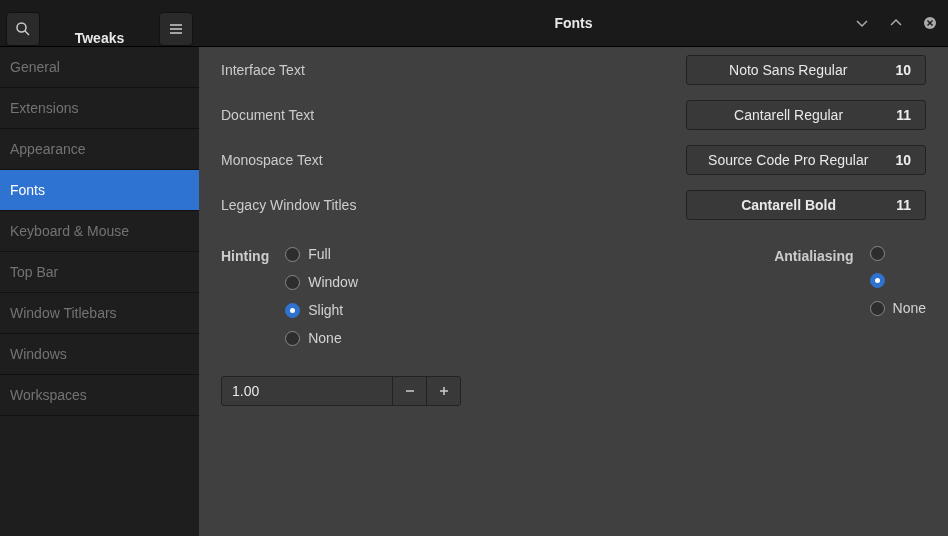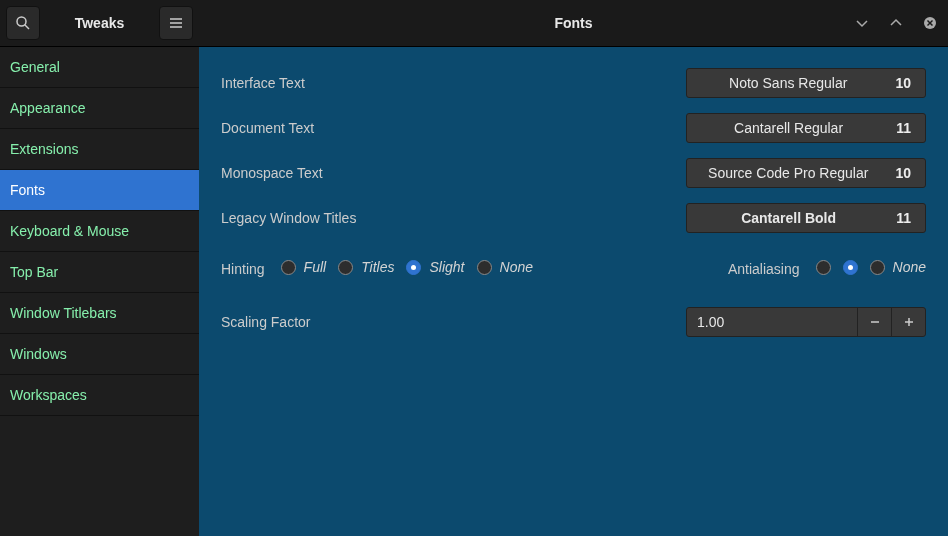--- a/index.html
+++ b/index.html
@@ -17,21 +17,21 @@
     .titlebar {
       height: 47px;
       background: #1a1a1a;
       display: flex;
       align-items: center;
       border-bottom: 1px solid #000;
     }
     .titlebar-left {
       width: 199px;
       display: flex;
-      align-items: center;
+      align-items: flex-end;
       padding: 0 6px;
       height: 100%;
     }
     .titlebar-right {
       flex: 1;
       display: flex;
       align-items: center;
       justify-content: space-between;
       padding: 0 10px;
       height: 100%;
@@ -86,30 +86,30 @@
     }
     .sidebar {
       width: 199px;
       background: #1e1e1e;
       overflow-y: auto;
     }
     .sidebar-item {
       padding: 12px 10px;
       cursor: pointer;
       border-bottom: 1px solid #111;
-      color: #86efac;
+      color: #737373;
     }
     .sidebar-item.active {
       background: #2f73d0;
       color: #fff;
     }
     .main {
       flex: 1;
-      background: #0c4a6e;
-      padding: 21px 22px;
+      background: #404040;
+      padding: 8px 22px;
       overflow-y: auto;
     }
     .row {
       display: flex;
       align-items: center;
       margin-bottom: 15px;
     }
     .row-label {
       flex: 1;
       color: #ccc;
@@ -144,25 +144,26 @@
       margin-bottom: 30px;
     }
     .radio-col {
       display: flex;
       align-items: flex-start;
     }
     .radio-col .col-label {
       color: #ccc;
       margin-right: 16px;
       padding-top: 2px;
+      font-weight: bold;
     }
     .radio-group {
       display: flex;
+      flex-direction: column;
       gap: 12px;
-      font-style: italic;
     }
     .radio-opt {
       display: flex;
       align-items: center;
       gap: 8px;
       cursor: pointer;
     }
     .radio {
       width: 15px;
       height: 15px;
@@ -256,22 +257,22 @@
             <line x1="9.5" y1="4.5" x2="4.5" y2="9.5" stroke="#1a1a1a" stroke-width="1.5"></line>
           </svg>
       </div>
     </div>
   </div>
 </div>
 
 <div class="body-area">
   <div class="sidebar" id="sidebar">
       <div class="sidebar-item">General</div>
+      <div class="sidebar-item">Extensions</div>
       <div class="sidebar-item">Appearance</div>
-      <div class="sidebar-item">Extensions</div>
       <div class="sidebar-item active">Fonts</div>
       <div class="sidebar-item">Keyboard &amp; Mouse</div>
       <div class="sidebar-item">Top Bar</div>
       <div class="sidebar-item">Window Titlebars</div>
       <div class="sidebar-item">Windows</div>
       <div class="sidebar-item">Workspaces</div>
     </div>
   <div class="main">
     <div id="font-rows">
         <div class="row">
@@ -306,21 +307,21 @@
     <div class="radio-section">
       <div class="radio-col left-col">
         <div class="col-label">Hinting</div>
         <div class="radio-group" id="hinting-group">
             <div class="radio-opt">
               <div class="radio"></div>
               <span>Full</span>
             </div>
             <div class="radio-opt">
               <div class="radio"></div>
-              <span>Titles</span>
+              <span>Window</span>
             </div>
             <div class="radio-opt">
               <div class="radio checked"></div>
               <span>Slight</span>
             </div>
             <div class="radio-opt">
               <div class="radio"></div>
               <span>None</span>
             </div>
           </div>
@@ -335,21 +336,20 @@
               <div class="radio checked"></div>
             </div>
             <div class="radio-opt">
               <div class="radio"></div>
               <span>None</span>
             </div>
           </div>
       </div>
     </div>
     <div class="row">
-      <div class="row-label">Scaling Factor</div>
       <div class="spinner">
         <div class="spinner-val">1.00</div>
         <div class="spinner-btn">
           <svg viewBox="0 0 12 12">
               <line x1="2" y1="6" x2="10" y2="6" stroke="currentColor" stroke-width="1.5"></line>
             </svg>
         </div>
         <div class="spinner-btn">
           <svg viewBox="0 0 12 12">
               <line x1="2" y1="6" x2="10" y2="6" stroke="currentColor" stroke-width="1.5"></line>

